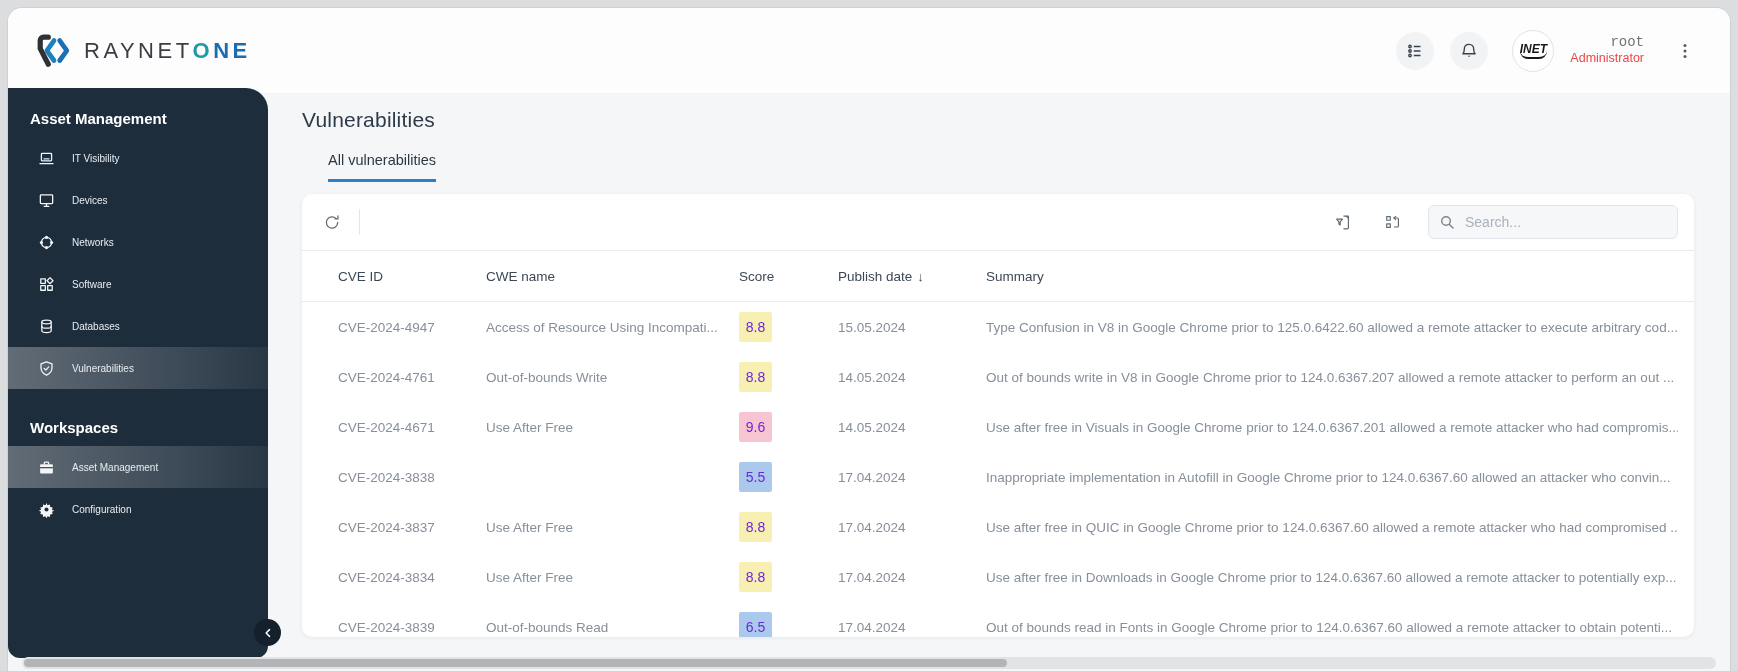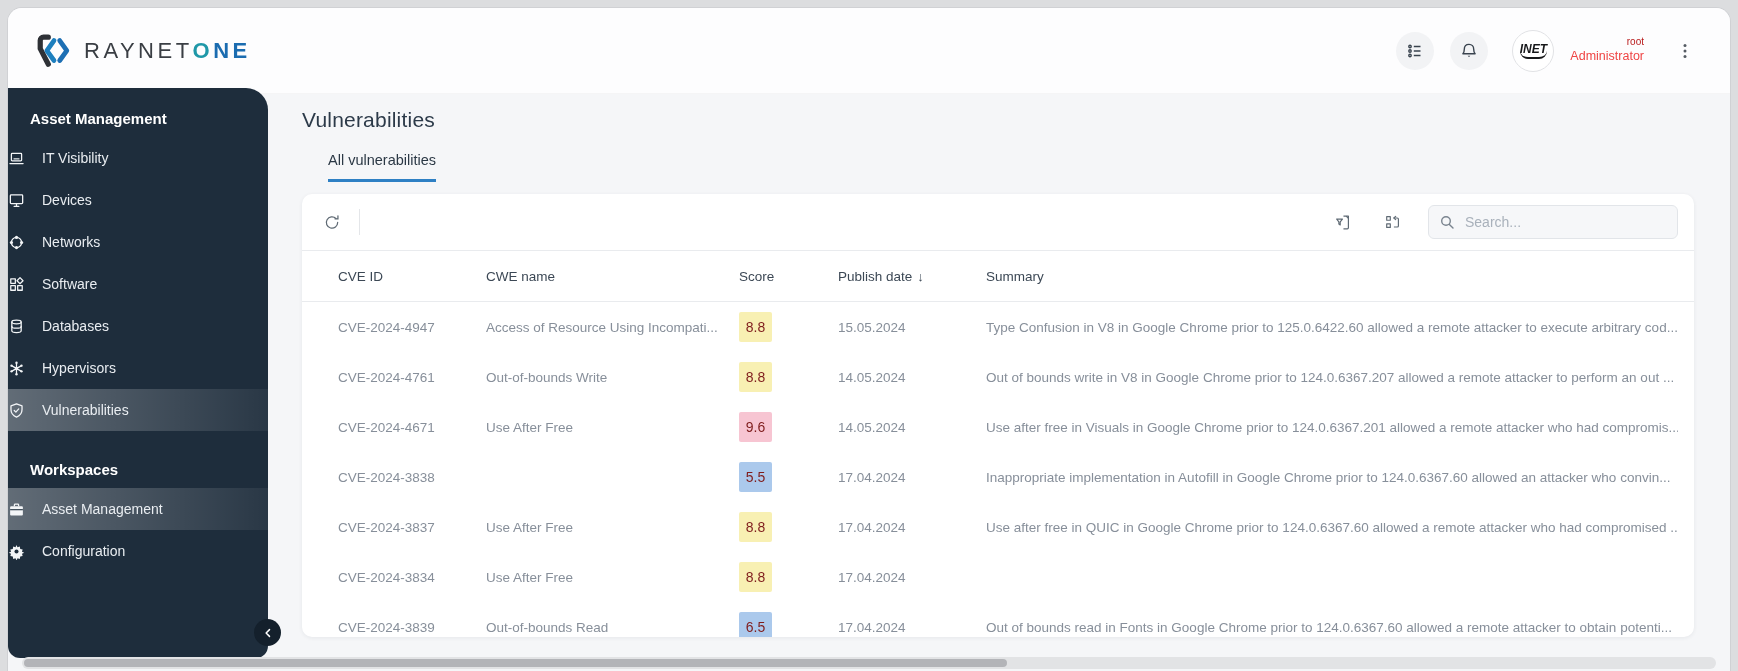--- a/index.html
+++ b/index.html
@@ -38,37 +38,37 @@
     width:40px;height:40px;border-radius:50%;
     background:#ffffff;border:1px solid #e1e2e5;
     display:flex;align-items:center;justify-content:center;
     overflow:hidden;margin-left:8px;
   }
   .avatar span{
     font-size:12px;font-weight:700;font-style:italic;color:#17181a;
     border-bottom:2px solid #17181a;border-radius:0 0 8px 8px;padding-bottom:1px;
   }
   .user-block{display:flex;flex-direction:column;line-height:1.25;margin-right:6px;}
-  .user-name{font-size:10px;color:#b91c1c;}
+  .user-name{font-size:14px;color:#737373;font-family:Liberation Mono, monospace;}
   .user-role{font-size:12.5px;color:#ef4444;}
   .kebab{background:transparent;}
   
   .sidebar{
     position:absolute;left:0;top:80px;width:260px;height:570px;
     background:#1e2d3c;border-radius:0 22px 12px 12px;
     color:#eef1f4;box-sizing:border-box;padding-top:6px;
   }
   .side-title{
     font-size:15px;font-weight:700;color:#ffffff;
     margin:16px 22px 10px 22px;
   }
   .side-title.second{margin-top:30px;}
   .side-item{
     height:42px;display:flex;align-items:center;gap:17px;
-    cursor:pointer;font-size:14px;color:#e9edf1;
+    padding-left:30px;cursor:pointer;font-size:10px;color:#e9edf1;
   }
   .side-item.active{
     background:linear-gradient(90deg,rgba(255,255,255,0.30),rgba(255,255,255,0.05));
   }
   .side-icon{width:17px;height:17px;display:inline-flex;color:#f3f5f7;}
   .side-icon svg{width:17px;height:17px;}
   .collapse-btn{
     position:absolute;left:246px;top:531px;width:27px;height:27px;border-radius:50%;
     background:#14202c;color:#fff;display:flex;align-items:center;justify-content:center;
     cursor:pointer;border:none;
@@ -118,21 +118,21 @@
   }
   .thead .sort{margin-left:5px;color:#3c4855;font-size:13px;}
   .trow{
     display:grid;grid-template-columns:148px 253px 99px 148px 1fr;
     align-items:center;height:50px;padding:0 16px 0 36px;cursor:pointer;
   }
   .cell{font-size:13.5px;color:#878f9a;white-space:nowrap;overflow:hidden;}
   .cell.cwe,.cell.summary{padding-right:14px;}
   .badge{
     display:inline-block;min-width:33px;height:30px;line-height:30px;text-align:center;
-    border-radius:2px;font-size:14px;color:#7f1d1d;
+    border-radius:2px;font-size:14px;color:#6d28d9;
   }
   
   .hscroll{
     position:absolute;left:14px;right:14px;bottom:2px;height:12px;
     background:#e2e3e5;border-radius:7px;
   }
   .hscroll .thumb{
     position:absolute;left:2px;top:2px;height:8px;width:58%;
     background:#b3b4b8;border-radius:5px;cursor:pointer;
   }
@@ -231,35 +231,20 @@
         <div class="side-item">
           <span class="side-icon">
             <svg viewBox="0 0 16 16" fill="none" stroke="currentColor" stroke-width="1.2" stroke-linejoin="round" stroke-linecap="round">
               <ellipse cx="8" cy="3.8" rx="4.4" ry="1.7"></ellipse>
               <path d="M3.6 3.8v4.1c0 .95 2 1.7 4.4 1.7s4.4-.75 4.4-1.7V3.8"></path>
               <path d="M3.6 7.9v4.1c0 .95 2 1.7 4.4 1.7s4.4-.75 4.4-1.7V7.9"></path>
             </svg>
           </span>
           <span class="side-label">Databases</span>
         </div>
-        <div class="side-item">
-          <span class="side-icon">
-            <svg viewBox="0 0 16 16" fill="none" stroke="currentColor" stroke-width="1.2" stroke-linejoin="round" stroke-linecap="round">
-              <path d="M8 2.6v10.8M3.3 5.3l9.4 5.4M12.7 5.3 3.3 10.7"></path>
-              <circle cx="8" cy="8" r="1.6" fill="currentColor" stroke="none"></circle>
-              <circle cx="8" cy="2.6" r="1.1" fill="currentColor" stroke="none"></circle>
-              <circle cx="8" cy="13.4" r="1.1" fill="currentColor" stroke="none"></circle>
-              <circle cx="3.3" cy="5.3" r="1.1" fill="currentColor" stroke="none"></circle>
-              <circle cx="12.7" cy="10.7" r="1.1" fill="currentColor" stroke="none"></circle>
-              <circle cx="12.7" cy="5.3" r="1.1" fill="currentColor" stroke="none"></circle>
-              <circle cx="3.3" cy="10.7" r="1.1" fill="currentColor" stroke="none"></circle>
-            </svg>
-          </span>
-          <span class="side-label">Hypervisors</span>
-        </div>
         <div class="side-item active">
           <span class="side-icon">
             <svg viewBox="0 0 16 16" fill="none" stroke="currentColor" stroke-width="1.2" stroke-linejoin="round" stroke-linecap="round">
               <path d="M8 1.8l5.2 1.9v3.4c0 3.3-2.1 5.8-5.2 7.1-3.1-1.3-5.2-3.8-5.2-7.1V3.7z"></path>
               <path d="M5.9 8l1.5 1.5 2.7-3"></path>
             </svg>
           </span>
           <span class="side-label">Vulnerabilities</span>
         </div>
         <div class="side-title second">Workspaces</div>
@@ -372,20 +357,21 @@
             <span class="cell cwe">Use After Free</span>
             <span class="cell"><span class="badge" style="background:#f8f0b3">8.8</span></span>
             <span class="cell date">17.04.2024</span>
             <span class="cell summary">Use after free in QUIC in Google Chrome prior to 124.0.6367.60 allowed a remote attacker who had compromised ...</span>
           </div>
           <div class="trow">
             <span class="cell cve">CVE-2024-3834</span>
             <span class="cell cwe">Use After Free</span>
             <span class="cell"><span class="badge" style="background:#f8f0b3">8.8</span></span>
             <span class="cell date">17.04.2024</span>
+            <span class="cell summary">Use after free in Downloads in Google Chrome prior to 124.0.6367.60 allowed a remote attacker to potentially exp...</span>
           </div>
           <div class="trow">
             <span class="cell cve">CVE-2024-3839</span>
             <span class="cell cwe">Out-of-bounds Read</span>
             <span class="cell"><span class="badge" style="background:#abc9ec">6.5</span></span>
             <span class="cell date">17.04.2024</span>
             <span class="cell summary">Out of bounds read in Fonts in Google Chrome prior to 124.0.6367.60 allowed a remote attacker to obtain potenti...</span>
           </div>
         </div>
     </section>

